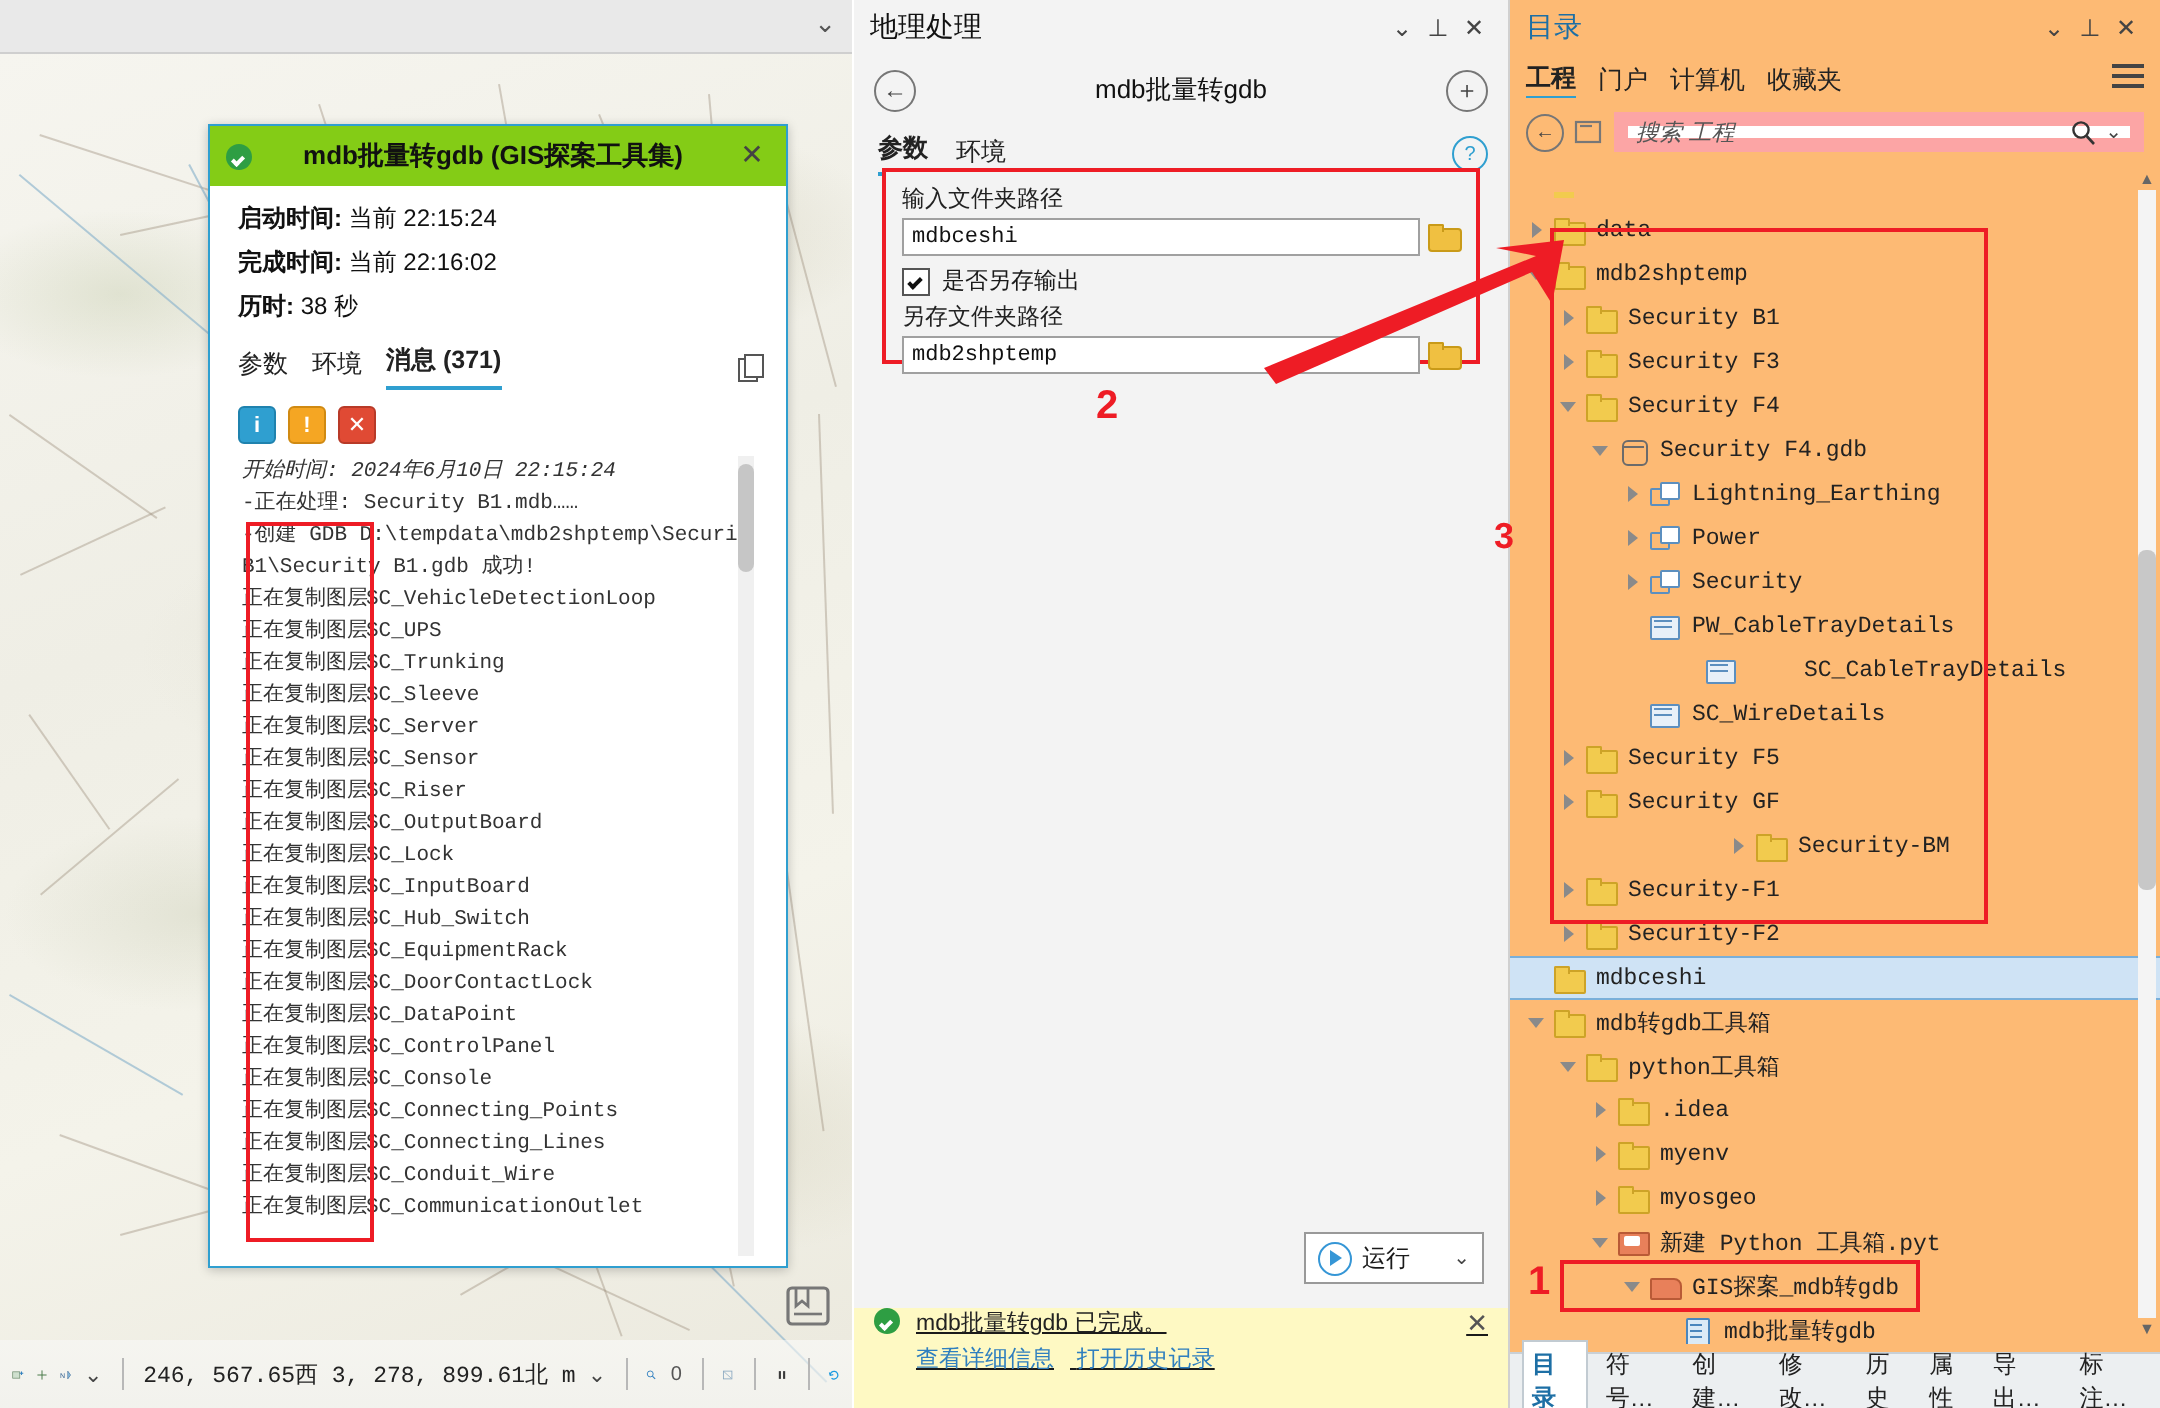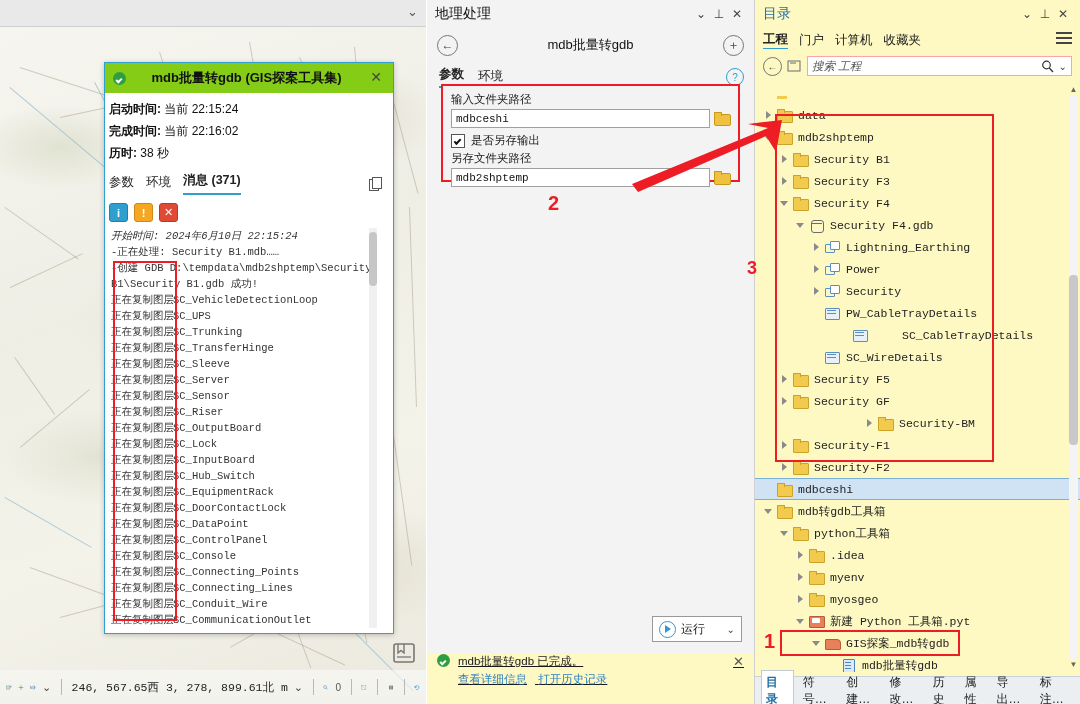--- a/index.html
+++ b/index.html
@@ -35,21 +35,21 @@
 
   
   #result-dialog{position:absolute;left:104px;top:62px;width:290px;height:572px;
     background:#ffffff;border:1px solid #2f9fd0;box-sizing:border-box;
     box-shadow:0 1px 5px rgba(0,0,0,.22);}
   #rd-header{height:30px;background:#84cc16;display:flex;align-items:center;padding:0 8px;box-sizing:border-box;}
   #rd-title{flex:1;text-align:center;font-weight:bold;font-size:13px;color:#111;}
   #rd-close{width:18px;height:18px;line-height:17px;text-align:center;color:#444;font-size:14px;cursor:default;}
   .ok-circle{width:13px;height:13px;border-radius:50%;background:#2e9e43;position:relative;flex:0 0 auto;}
   .ok-circle::after{content:"";position:absolute;left:3px;top:6px;width:4px;height:2px;border-left:2px solid #fff;border-bottom:2px solid #fff;transform:rotate(-45deg);}
-  #rd-body{padding:8px 10px 0 4px;}
+  #rd-body{padding:8px 10px 0 14px;}
   .rd-line{font-size:12px;margin:0 0 5px 0;color:#111;}
   .rd-line b{font-weight:bold;}
   #rd-tabs{display:flex;align-items:flex-end;gap:12px;margin:10px 0 0 0;position:relative;}
   #rd-tabs .tab{font-size:12.5px;color:#222;padding-bottom:4px;}
   #rd-tabs .tab.active{font-weight:bold;border-bottom:2px solid #2f9fd0;}
   #rd-copy{position:absolute;right:0;bottom:3px;width:14px;height:15px;}
   #rd-filters{display:flex;gap:6px;margin:8px 0 6px 0;}
   .fbtn{width:17px;height:17px;border-radius:3px;display:flex;align-items:center;justify-content:center;
         font-size:11px;font-weight:bold;color:#fff;}
   .fbtn.info{background:#2f9fd0;border:1px solid #1f82ae;}
@@ -95,30 +95,30 @@
           display:flex;align-items:center;gap:5px;padding:0 6px;box-sizing:border-box;}
   .playc{width:15px;height:15px;border-radius:50%;border:1.5px solid #3596d6;position:relative;flex:0 0 auto;}
   .playc::after{content:"";position:absolute;left:5px;top:3.5px;border-left:6px solid #3596d6;border-top:4px solid transparent;border-bottom:4px solid transparent;}
   #gp-msgbar{position:absolute;left:0;bottom:0;width:327px;height:50px;background:#fef9c3;display:flex;align-items:flex-start;padding:0 10px;box-sizing:border-box;gap:8px;text-decoration:underline;}
   #gp-msgbar .txt{flex:1;}
   #gp-msgbar .l1{font-size:11.5px;color:#222;margin-bottom:3px;}
   #gp-msgbar .l2 a{color:#2f7fbf;text-decoration:none;font-size:11.5px;margin-right:8px;}
   #gp-msgbar .cls{color:#555;font-size:13px;}
 
   
-  #cat-panel{position:absolute;left:755px;top:0;width:325px;height:704px;background:#fef9c3;}
+  #cat-panel{position:absolute;left:755px;top:0;width:325px;height:704px;background:#fdba74;}
   #cat-title{height:28px;display:flex;align-items:center;padding:0 8px;box-sizing:border-box;}
   #cat-title .t{font-size:14px;color:#1d6fa5;flex:1;}
   #cat-tabs{height:24px;display:flex;align-items:center;gap:11px;padding:0 8px;box-sizing:border-box;position:relative;}
   #cat-tabs .tab{font-size:12.5px;color:#222;}
   #cat-tabs .tab.active{font-weight:bold;border-bottom:1.5px solid #2f9fd0;}
   #cat-hamburger{position:absolute;right:8px;top:4px;width:16px;height:13px;}
   #cat-hamburger i{display:block;height:2px;background:#444;margin-bottom:3px;}
   #cat-search{height:28px;display:flex;align-items:center;gap:5px;padding:0 8px;box-sizing:border-box;}
-  #cat-searchbox{flex:1;height:20px;background:#fff;border:1px solid #fca5a5;display:flex;align-items:center;padding:0 4px;box-sizing:border-box;}
+  #cat-searchbox{flex:1;height:20px;background:#fff;border:7px solid #fca5a5;display:flex;align-items:center;padding:0 4px;box-sizing:border-box;}
   #cat-searchbox .ph{flex:1;font-size:11.5px;font-style:italic;color:#555;}
   #cat-tree{position:absolute;left:0;top:82px;width:325px;height:590px;overflow:hidden;}
   .trow{height:22px;display:flex;align-items:center;font-family:"Liberation Mono","DejaVu Sans Mono",monospace;
         font-size:11.5px;color:#222;white-space:nowrap;padding-right:20px;box-sizing:border-box;}
   .trow.sel{background:#cfe3f5;border-top:1px solid #7aafd9;border-bottom:1px solid #7aafd9;}
   .tw{width:11px;height:11px;flex:0 0 auto;margin-right:3px;position:relative;}
   .tw.closed::after{content:"";position:absolute;left:3px;top:1px;border-left:5px solid transparent;border-top:4.5px solid transparent;border-bottom:4.5px solid transparent;border-left-color:#8a8a8a;}
   .tw.open::after{content:"";position:absolute;left:1px;top:3px;border-top:5px solid #8a8a8a;border-left:4.5px solid transparent;border-right:4.5px solid transparent;}
   .ic{width:15px;height:13px;flex:0 0 auto;margin-right:6px;position:relative;}
   .ic.folder::before{content:"";position:absolute;left:0;top:2px;width:14px;height:10px;background:#f2cb4e;border:1px solid #cda327;border-radius:1px;}
@@ -261,21 +261,20 @@
     </div>
     <div id="rd-msgs">
       <div id="rd-msg-list">
           <div class="mrow italic"><span>开始时间: 2024年6月10日  22:15:24</span></div>
           <div class="mrow"><span>-正在处理: Security B1.mdb……</span></div>
           <div class="mrow"><span>  -创建 GDB D:\tempdata\mdb2shptemp\Security</span></div>
           <div class="mrow"><span>B1\Security B1.gdb 成功!</span></div>
           <div class="mrow"><span class="lbl">正在复制图层</span><span>SC_VehicleDetectionLoop</span></div>
           <div class="mrow"><span class="lbl">正在复制图层</span><span>SC_UPS</span></div>
           <div class="mrow"><span class="lbl">正在复制图层</span><span>SC_Trunking</span></div>
-          <div class="mrow"><span class="lbl">正在复制图层</span><span>SC_TransferHinge</span></div>
           <div class="mrow"><span class="lbl">正在复制图层</span><span>SC_Sleeve</span></div>
           <div class="mrow"><span class="lbl">正在复制图层</span><span>SC_Server</span></div>
           <div class="mrow"><span class="lbl">正在复制图层</span><span>SC_Sensor</span></div>
           <div class="mrow"><span class="lbl">正在复制图层</span><span>SC_Riser</span></div>
           <div class="mrow"><span class="lbl">正在复制图层</span><span>SC_OutputBoard</span></div>
           <div class="mrow"><span class="lbl">正在复制图层</span><span>SC_Lock</span></div>
           <div class="mrow"><span class="lbl">正在复制图层</span><span>SC_InputBoard</span></div>
           <div class="mrow"><span class="lbl">正在复制图层</span><span>SC_Hub_Switch</span></div>
           <div class="mrow"><span class="lbl">正在复制图层</span><span>SC_EquipmentRack</span></div>
           <div class="mrow"><span class="lbl">正在复制图层</span><span>SC_DoorContactLock</span></div>

